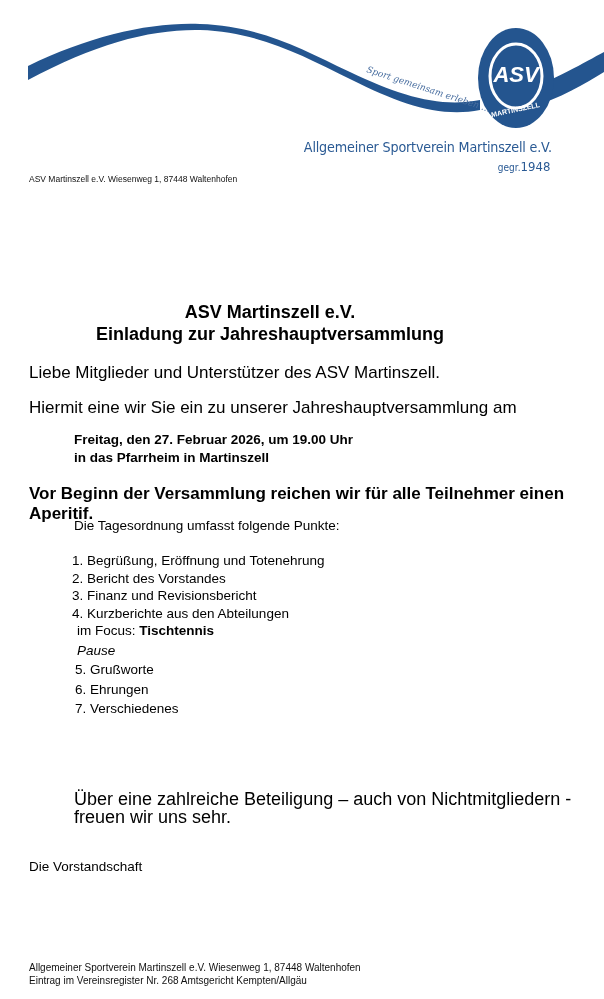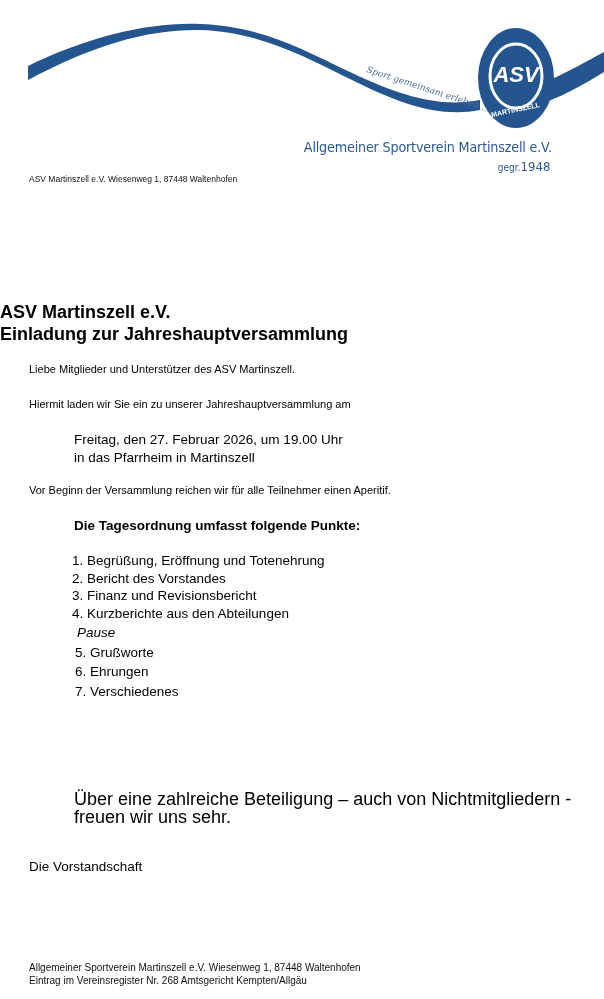--- a/index.html
+++ b/index.html
@@ -6,26 +6,26 @@
     body { width: 604px; height: 999px; position: relative; overflow: hidden;
            font-family: "Liberation Sans", sans-serif; color: #000; }
     .abs { position: absolute; }
     .header-graphic { left: 0; top: 0; width: 604px; height: 140px; }
     .org-name { right: 52px; top: 139px; color: #2a5a94; font-size: 14.5px; letter-spacing: -0.2px;
                 font-family: "DejaVu Sans", sans-serif; font-weight: 400; transform: scaleX(0.88); transform-origin: right; }
     .founded { right: 54px; top: 156px; color: #2a5a94; font-family: "DejaVu Sans", sans-serif; transform: scaleX(0.9); transform-origin: right; }
     .founded .small { font-size: 10px; }
     .founded .year { font-size: 13px; }
     .sender-line { left: 29px; top: 174px; font-size: 8.5px; color: #111; }
-    .title { left: 0; width: 540px; text-align: left; font-weight: bold; font-size: 18px; }
+    .title { left: 0; width: 540px; text-align: center; font-weight: bold; font-size: 18px; }
     .t1 { top: 302px; }
     .t2 { top: 324px; }
-    .para { left: 29px; font-size: 11px; }
-    .indent { left: 74px; font-size: 13.5px; font-weight: bold; }
-    .bold { font-weight: normal; text-align: center; }
+    .para { left: 29px; font-size: 17px; }
+    .indent { left: 74px; font-size: 13.5px; }
+    .bold { font-weight: bold; }
     .agenda { left: 72px; top: 552px; font-size: 13.5px; line-height: 17.5px; }
     .agenda-item { white-space: nowrap; }
     .agenda .sub { padding-left: 5px; }
     .agenda .pause { padding-left: 5px; font-style: italic; margin-top: 2px; }
     .agenda .later { padding-left: 3px; margin-top: 2px; }
     .closing { left: 74px; top: 790px; width: 520px; font-size: 18px; line-height: 18px; }
     .signature { left: 29px; top: 859px; font-size: 13.5px; }
     .footer { left: 29px; top: 962px; font-size: 10px; line-height: 12.5px; color: #111; }
   </style>
 </head>
@@ -50,34 +50,35 @@
 <div class="abs founded">
   <span class="small">gegr.</span><span class="year">1948</span>
 </div>
 
 <div class="abs sender-line">ASV Martinszell e.V. Wiesenweg 1, 87448 Waltenhofen</div>
 
 <div class="abs title t1">ASV Martinszell e.V.</div>
 <div class="abs title t2">Einladung zur Jahreshauptversammlung</div>
 
 <div class="abs para" style="top:363px;">Liebe Mitglieder und Unterstützer des ASV Martinszell.</div>
-<div class="abs para" style="top:398px;">Hiermit laden wir Sie ein zu unserer Jahreshauptversammlung am</div>
+<div class="abs para" style="top:398px;">Hiermit eine wir Sie ein zu unserer Jahreshauptversammlung am</div>
 
 <div class="abs indent bold" style="top:432px;">Freitag, den 27. Februar 2026, um 19.00 Uhr</div>
 <div class="abs indent bold" style="top:450px;">in das Pfarrheim in Martinszell</div>
 
 <div class="abs para bold" style="top:484px;">Vor Beginn der Versammlung reichen wir für alle Teilnehmer einen Aperitif.</div>
 
 <div class="abs indent" style="top:518px;">Die Tagesordnung umfasst folgende Punkte:</div>
 
 <div class="abs agenda">
   <div class="agenda-item">1. Begrüßung, Eröffnung und Totenehrung</div>
   <div class="agenda-item">2. Bericht des Vorstandes</div>
   <div class="agenda-item">3. Finanz und Revisionsbericht</div>
   <div class="agenda-item">4. Kurzberichte aus den Abteilungen</div>
+  <div class="agenda-item sub"><span>im Focus: </span><span class="bold">Tischtennis</span></div>
   <div class="agenda-item pause">Pause</div>
   <div class="agenda-item later">5. Grußworte</div>
   <div class="agenda-item later">6. Ehrungen</div>
   <div class="agenda-item later">7. Verschiedenes</div>
 </div>
 
 <div class="abs closing">Über eine zahlreiche Beteiligung – auch von Nichtmitgliedern - freuen wir uns sehr.</div>
 
 <div class="abs signature">Die Vorstandschaft</div>
 

